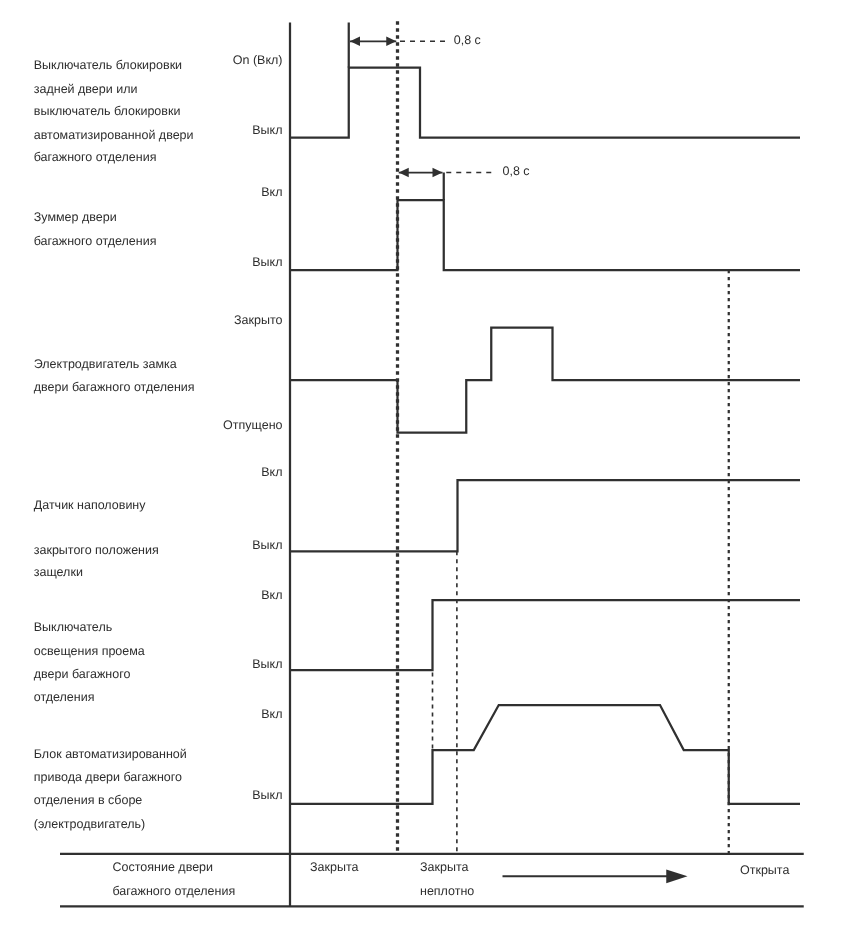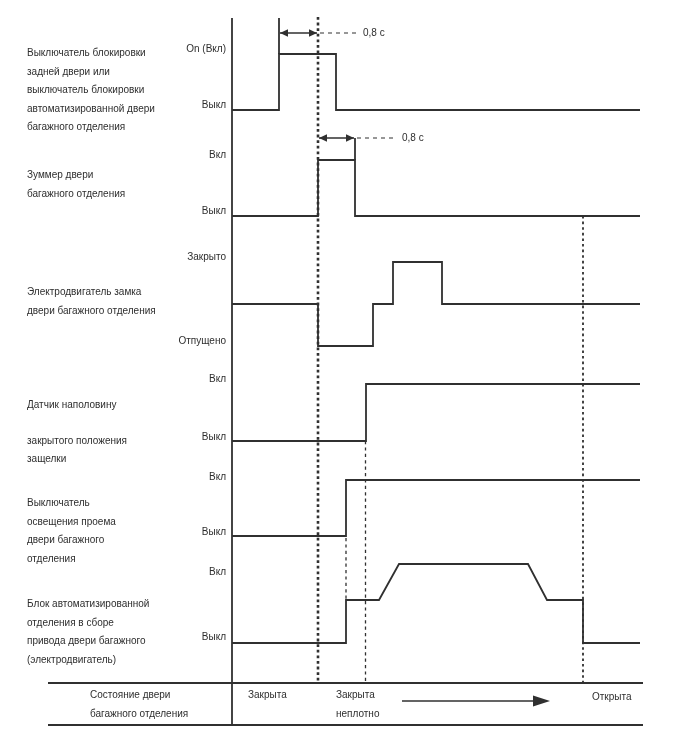--- a/index.html
+++ b/index.html
@@ -88,22 +88,22 @@
       <div class="abs sig-label" style="top: 494px;">
         <div class="abs " style="position: static;">Выключатель</div>
         <div class="abs " style="position: static;">освещения проема</div>
         <div class="abs " style="position: static;">двери багажного</div>
         <div class="abs " style="position: static;">отделения</div>
       </div>
       <div class="abs level-label" style="top: 468px;">Вкл</div>
       <div class="abs level-label" style="top: 523px;">Выкл</div>
       <div class="abs sig-label" style="top: 595px;">
         <div class="abs " style="position: static;">Блок автоматизированной</div>
+        <div class="abs " style="position: static;">привода двери багажного</div>
         <div class="abs " style="position: static;">отделения в сборе</div>
-        <div class="abs " style="position: static;">привода двери багажного</div>
         <div class="abs " style="position: static;">(электродвигатель)</div>
       </div>
       <div class="abs level-label" style="top: 563px;">Вкл</div>
       <div class="abs level-label" style="top: 628px;">Выкл</div>
       <div class="abs ann-label" style="left: 363px; top: 24px;">0,8 с</div>
       <div class="abs ann-label" style="left: 402px; top: 129px;">0,8 с</div>
       <div class="abs row-header" style="left: 90px; top: 686px; width: 125px;">
         <div class="abs " style="position: static;">Состояние двери</div>
         <div class="abs " style="position: static;">багажного отделения</div>
       </div>

